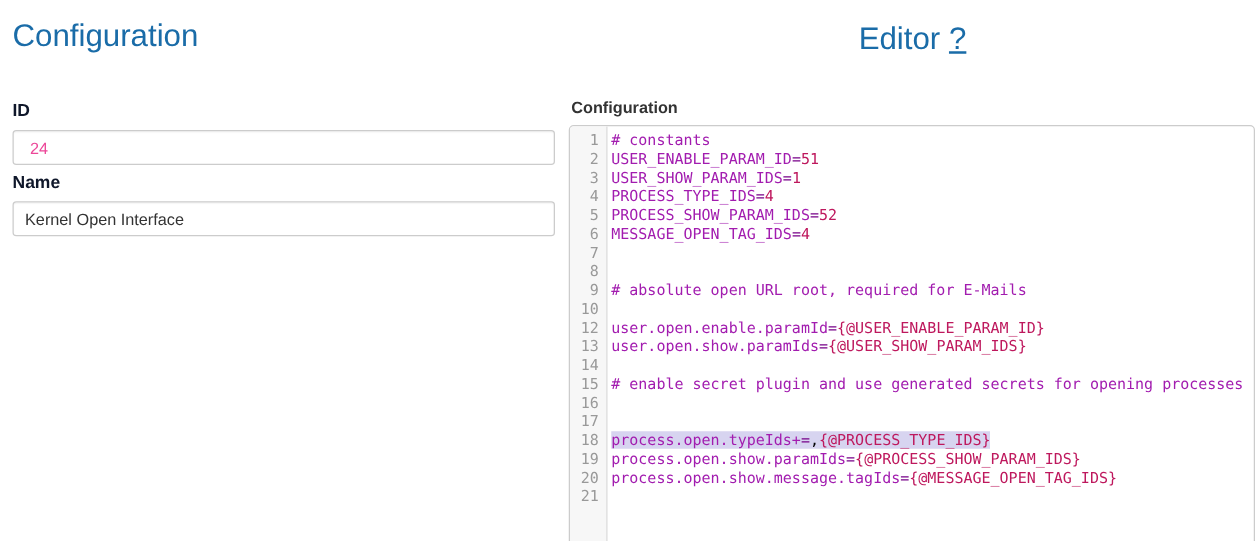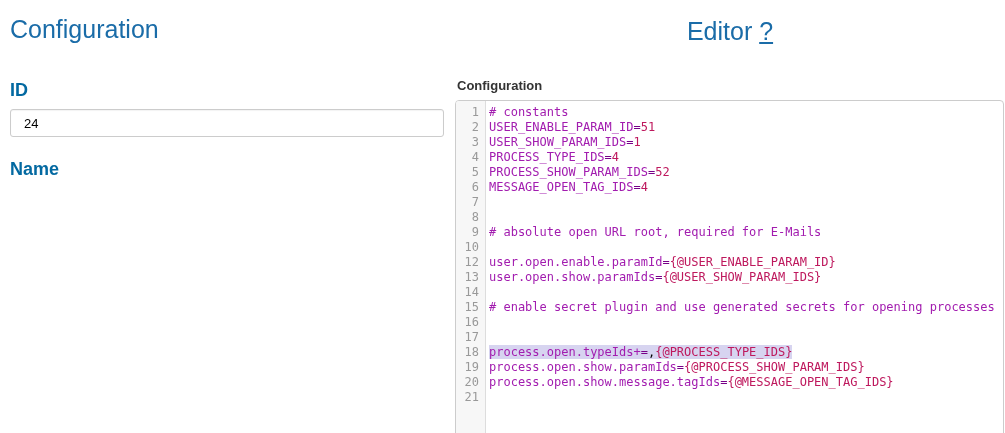--- a/index.html
+++ b/index.html
@@ -3,29 +3,29 @@
 <meta charset="utf-8">
 <style>
   * { margin:0; padding:0; box-sizing:border-box; }
   html,body { width:1005px; height:433px; overflow:hidden; background:#fff;
               font-family:"Liberation Sans", sans-serif; }
   body { position:relative; }
 
   
   .left-panel { position:absolute; left:10px; top:0; width:434px; }
   .page-title { font-size:25px; font-weight:400; color:#1a6ca8; margin-top:15px; }
-  .form-label { display:block; font-size:18px; font-weight:bold; color:#0369a1; }
+  .form-label { display:block; font-size:14px; font-weight:bold; color:#0f172a; }
   .lbl-id   { margin-top:36px; }
-  .lbl-name { margin-top:22px; }
+  .lbl-name { margin-top:5px; }
   .text-input { display:block; width:434px; height:28px; margin-top:8px;
                 border:1px solid #ccc; border-radius:3px; padding:0 9px;
                 font-size:13px; color:#333; background:#fff; outline:none;
                 box-shadow:inset 0 1px 1px rgba(0,0,0,0.05);
                 font-family:"Liberation Sans", sans-serif; }
-  .text-input.muted { color:#000000;padding-left:13px; }
+  .text-input.muted { color:#ec4899;padding-left:13px; }
 
   
   .right-panel { position:absolute; left:455px; top:2px; width:550px; }
   .editor-title { font-size:25px; font-weight:400; color:#1a6ca8;
                   margin-top:15px; text-align:center; }
   .editor-title a { color:#1a6ca8; text-decoration:underline; cursor:pointer; }
   .editor-label { position:absolute; left:2px; top:76px; font-size:13px;
                   font-weight:bold; color:#333; }
 
   
@@ -48,20 +48,21 @@
 </head>
 <body>
 
 <div class="left-panel">
   <h1 class="page-title">Configuration</h1>
 
   <label class="form-label lbl-id">ID</label>
   <input class="text-input muted" type="text" value="24" style="">
 
   <label class="form-label lbl-name">Name</label>
+  <input class="text-input" type="text" value="Kernel Open Interface" style="">
 </div>
 
 <div class="right-panel">
   <h1 class="editor-title"><span>Editor</span>&nbsp;<a>?</a></h1>
   <span class="editor-label">Configuration</span>
 </div>
 
 <div class="code-editor">
   <div class="cm-lines" id="cm-lines">
       <div class="cm-line"><span class="cm-ln">1</span><span class="cm-text"><span><span class="tk-comment"># constants</span></span></span></div>

